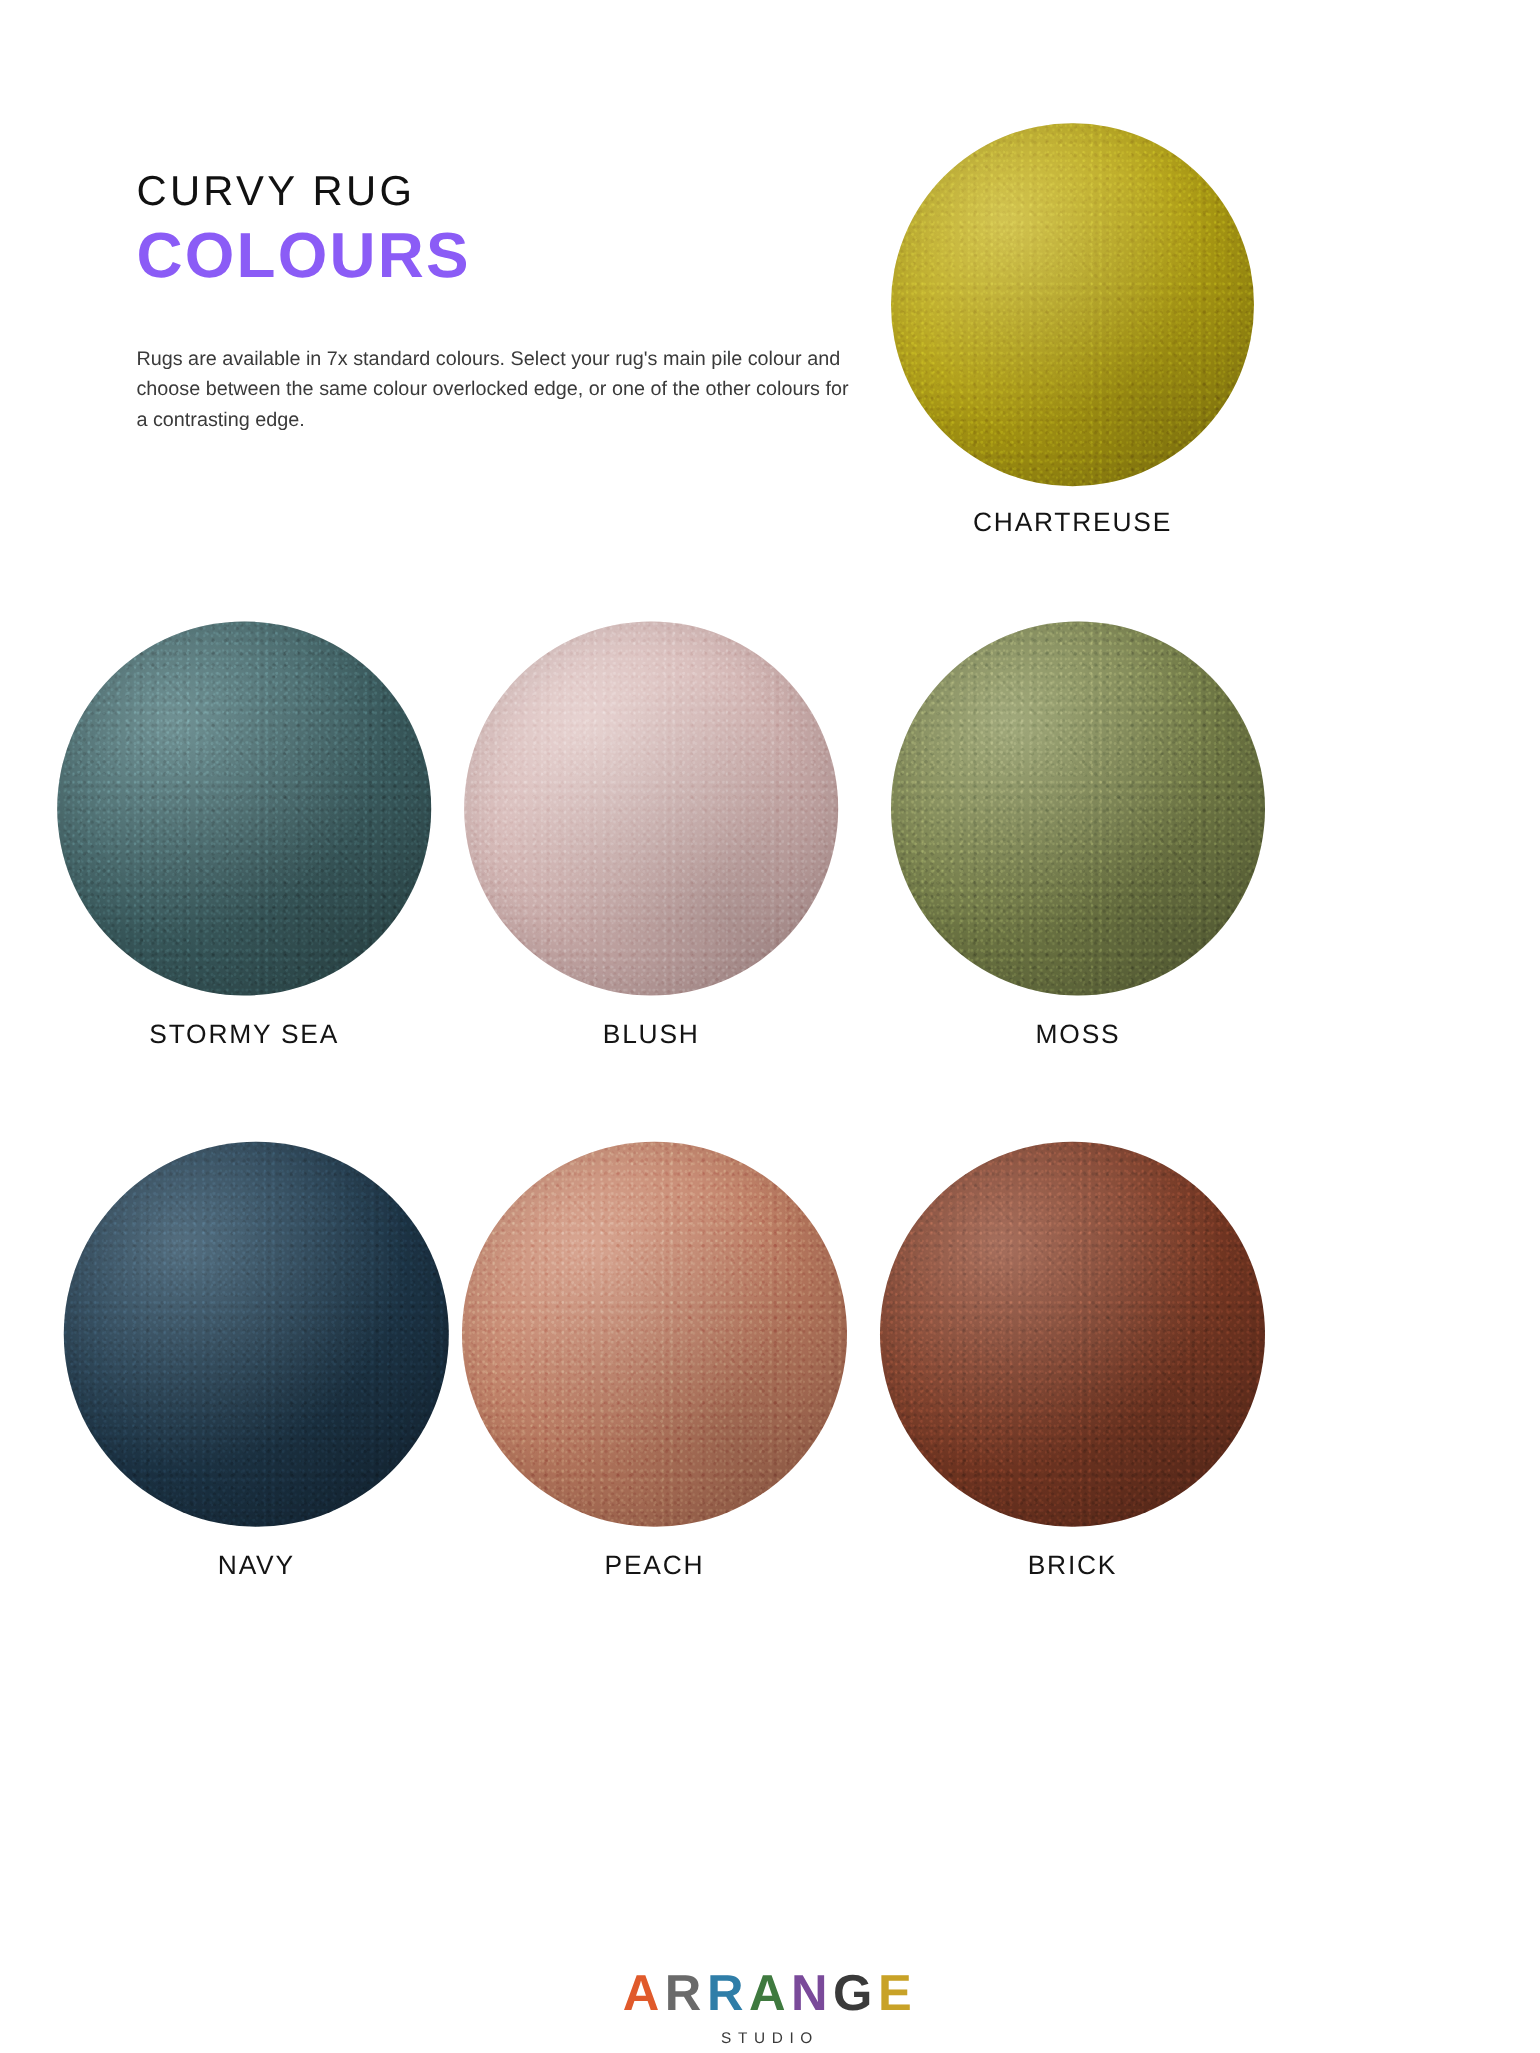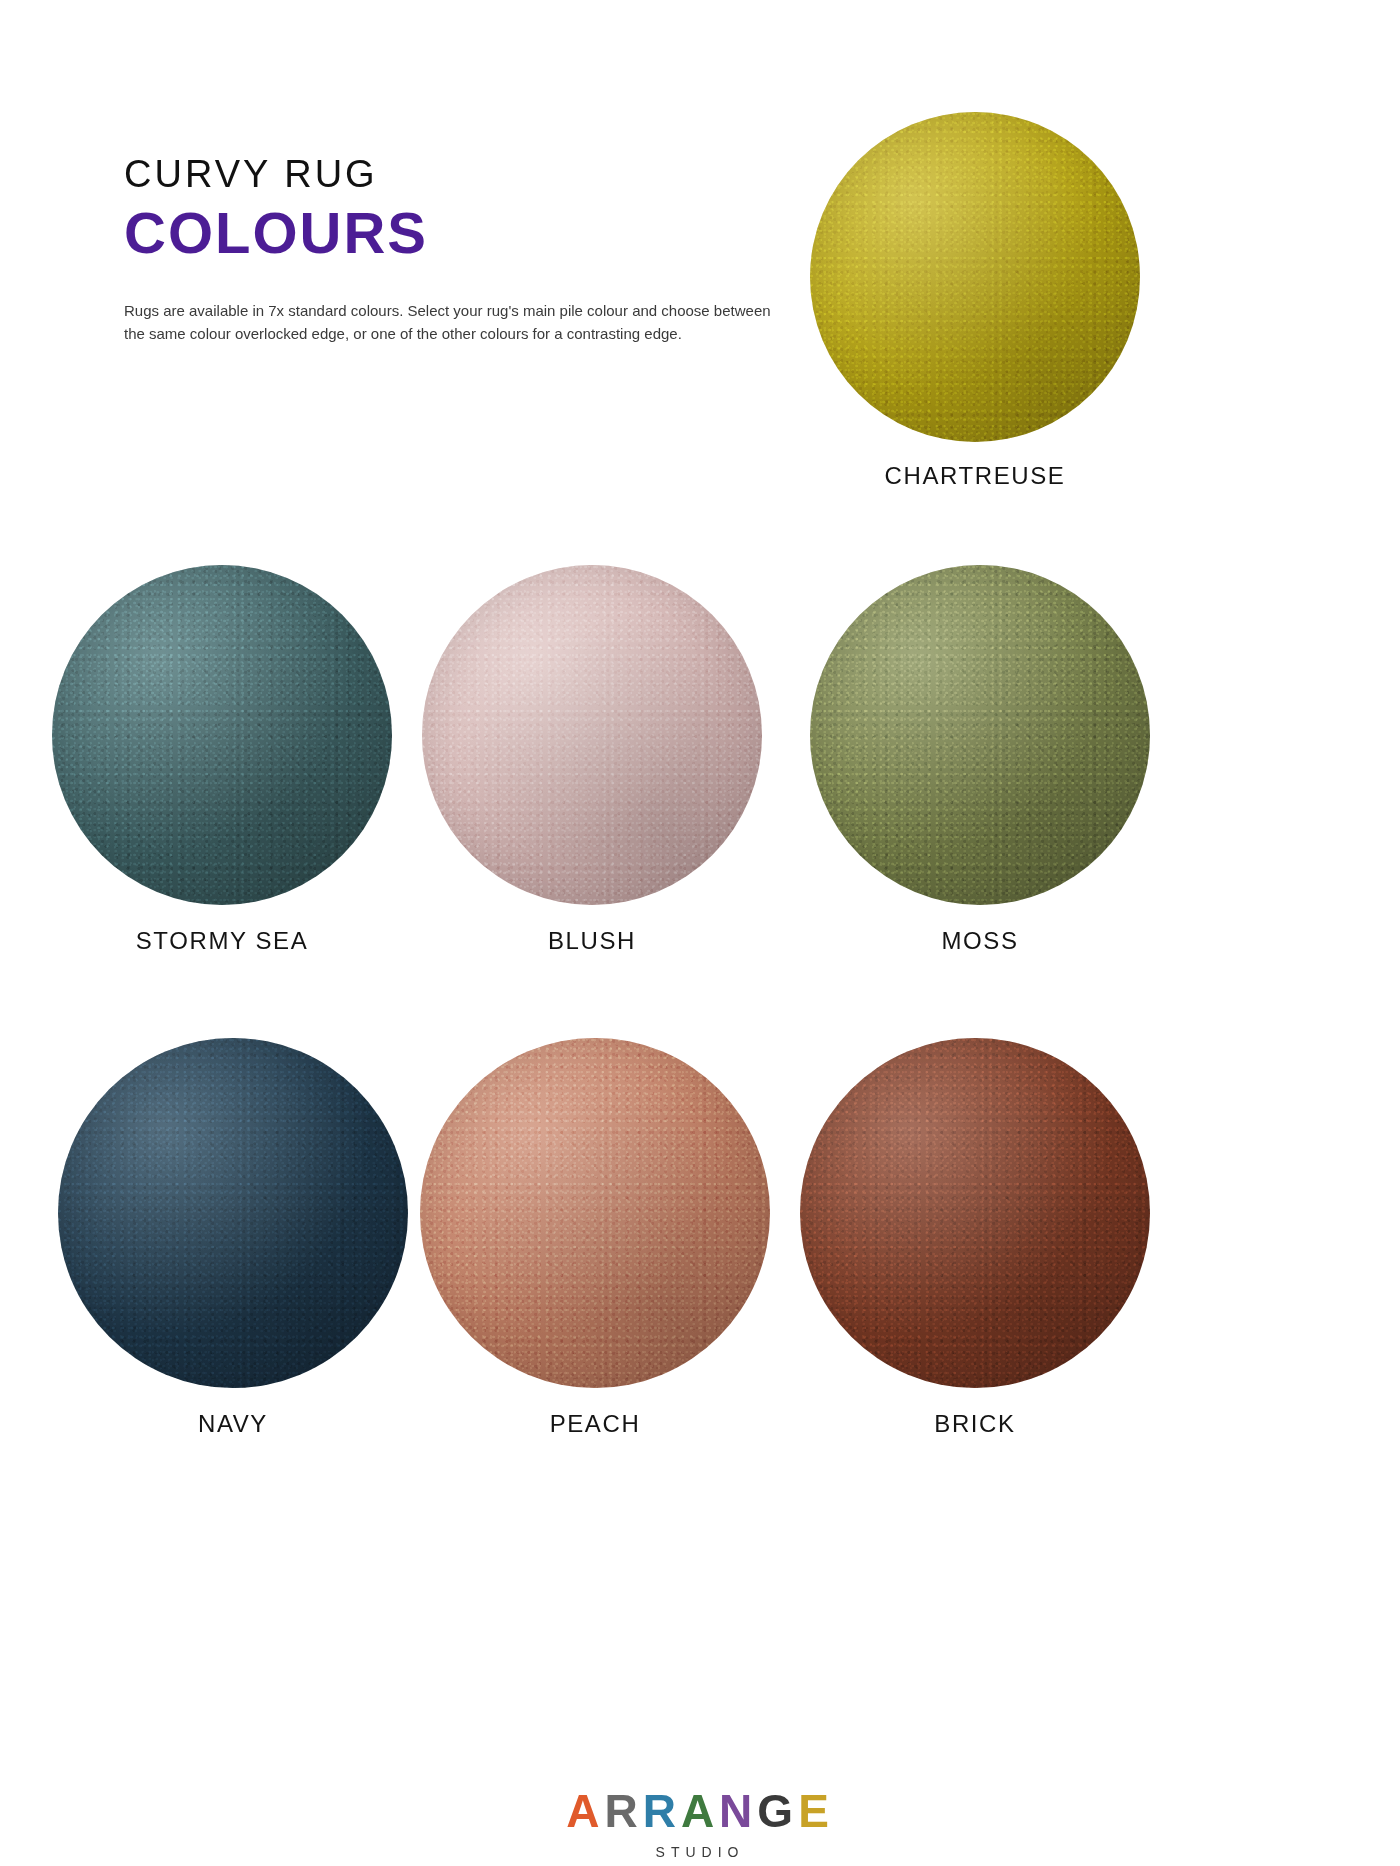--- a/index.html
+++ b/index.html
@@ -29,26 +29,26 @@
     letter-spacing: 3px;
     line-height: 1.05;
     color: #111111;
     margin: 0;
   }
   .title-line2 {
     font-size: 58px;
     font-weight: 700;
     letter-spacing: 2px;
     line-height: 1.12;
-    color: #4c1d95;
+    color: #8b5cf6;
     margin: 6px 0 0 0;
   }
   .intro {
-    margin-top: 34px;
-    font-size: 15px;
+    margin-top: 47px;
+    font-size: 18px;
     line-height: 1.52;
     color: #3a3a3a;
     font-weight: 400;
     max-width: 660px;
   }
 
   
   .swatch {
     position: absolute;
     text-align: center;

